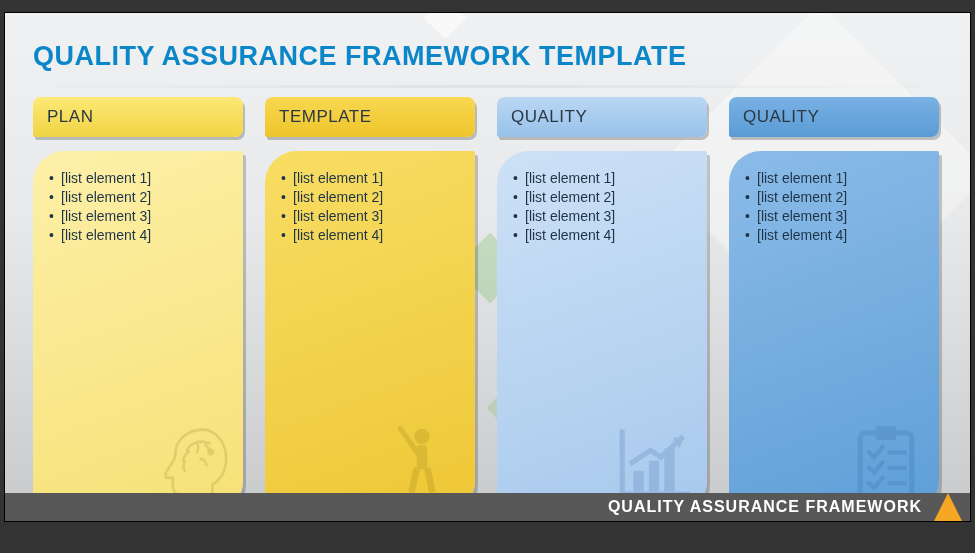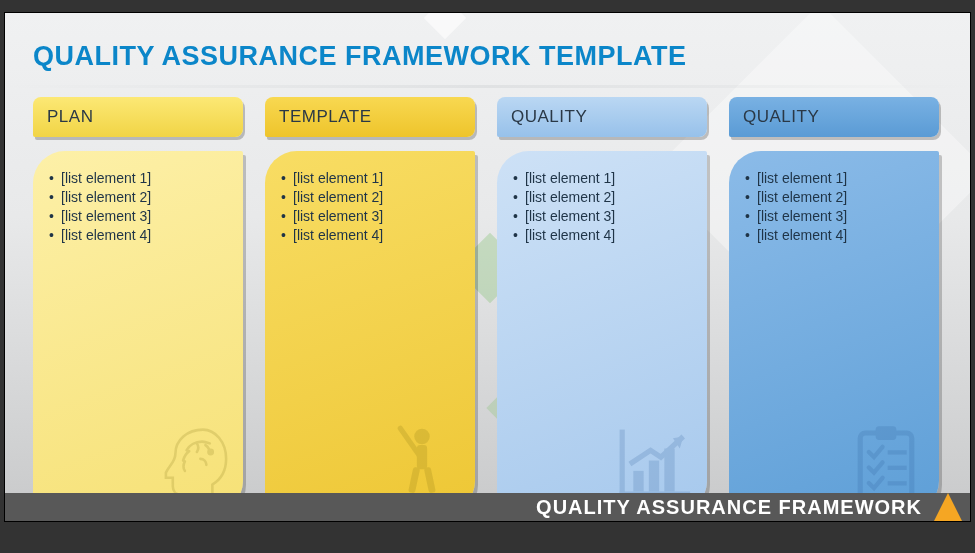--- a/index.html
+++ b/index.html
@@ -104,21 +104,21 @@
     left: 0; right: 0; bottom: 0;
     height: 28px;
     background: #585858;
     display: flex;
     align-items: center;
     justify-content: flex-end;
     padding-right: 48px;
   }
   .footer-text {
     color: #fff;
-    font-size: 20px;
+    font-size: 16px;
     font-weight: 700;
     letter-spacing: 1px;
   }
   .footer-chevron {
     position: absolute;
     right: 8px; bottom: 0;
     width: 0; height: 0;
     border-left: 14px solid transparent;
     border-right: 14px solid transparent;
     border-bottom: 28px solid #f5a623;

